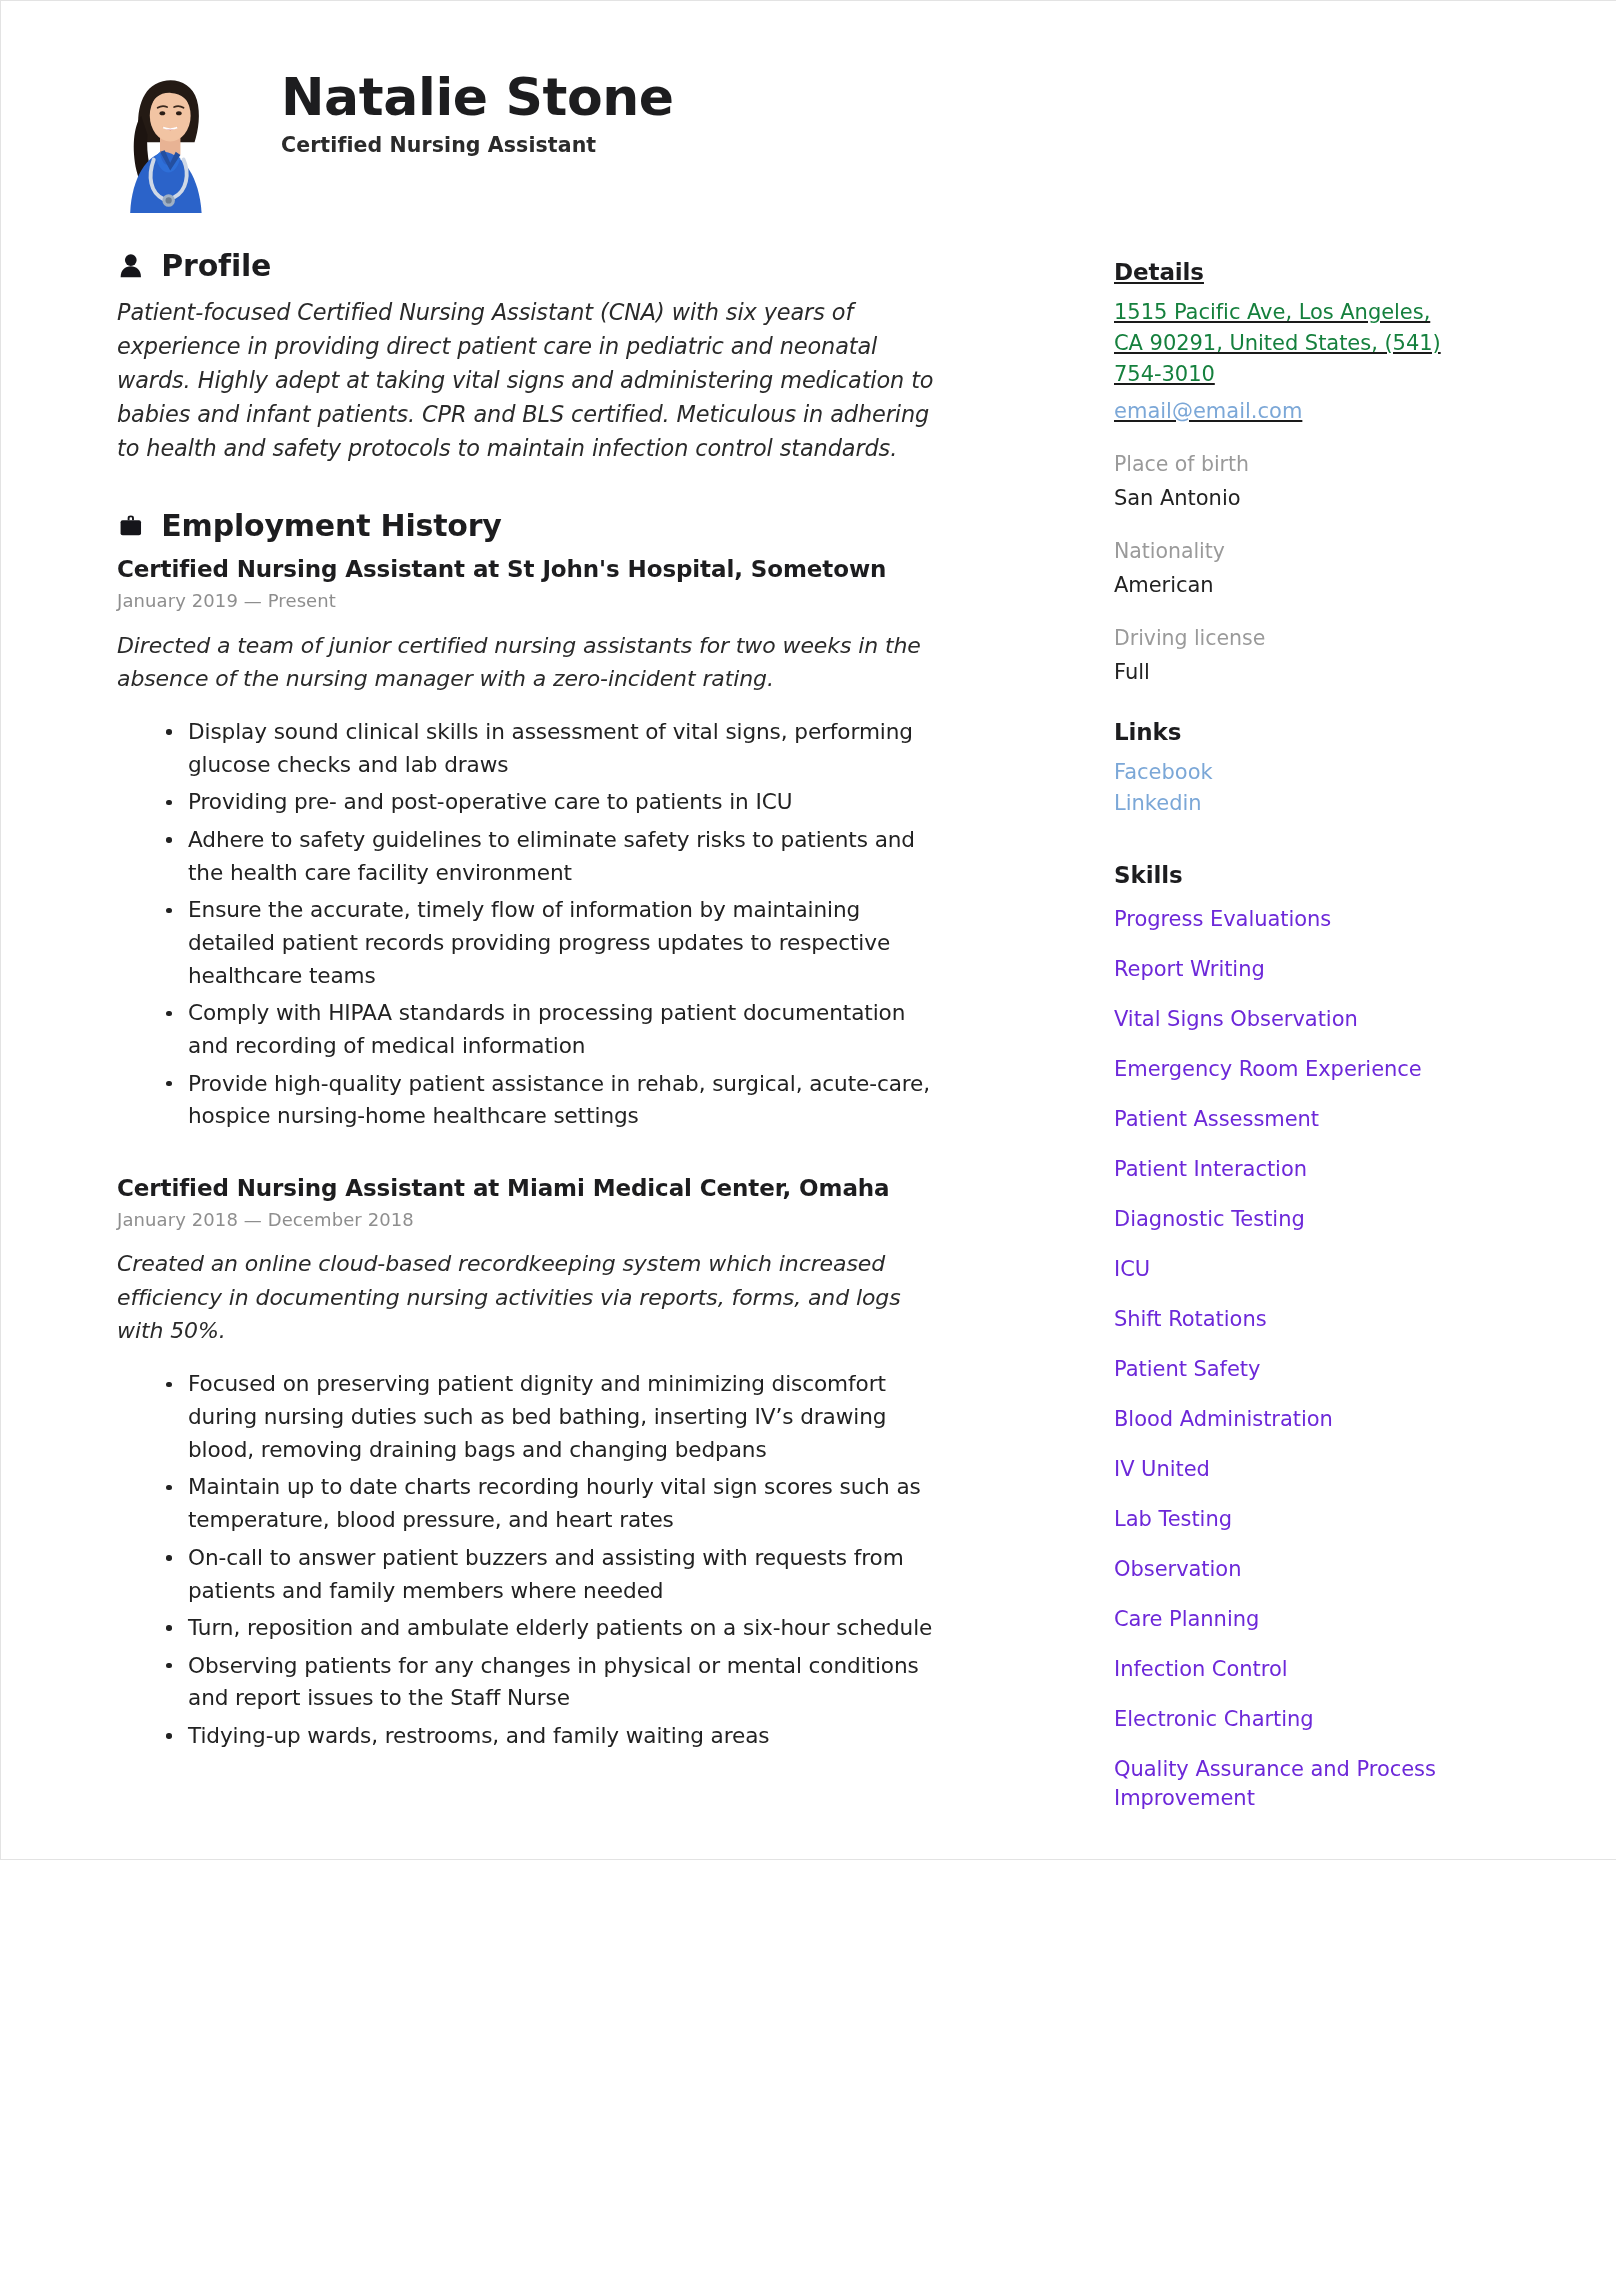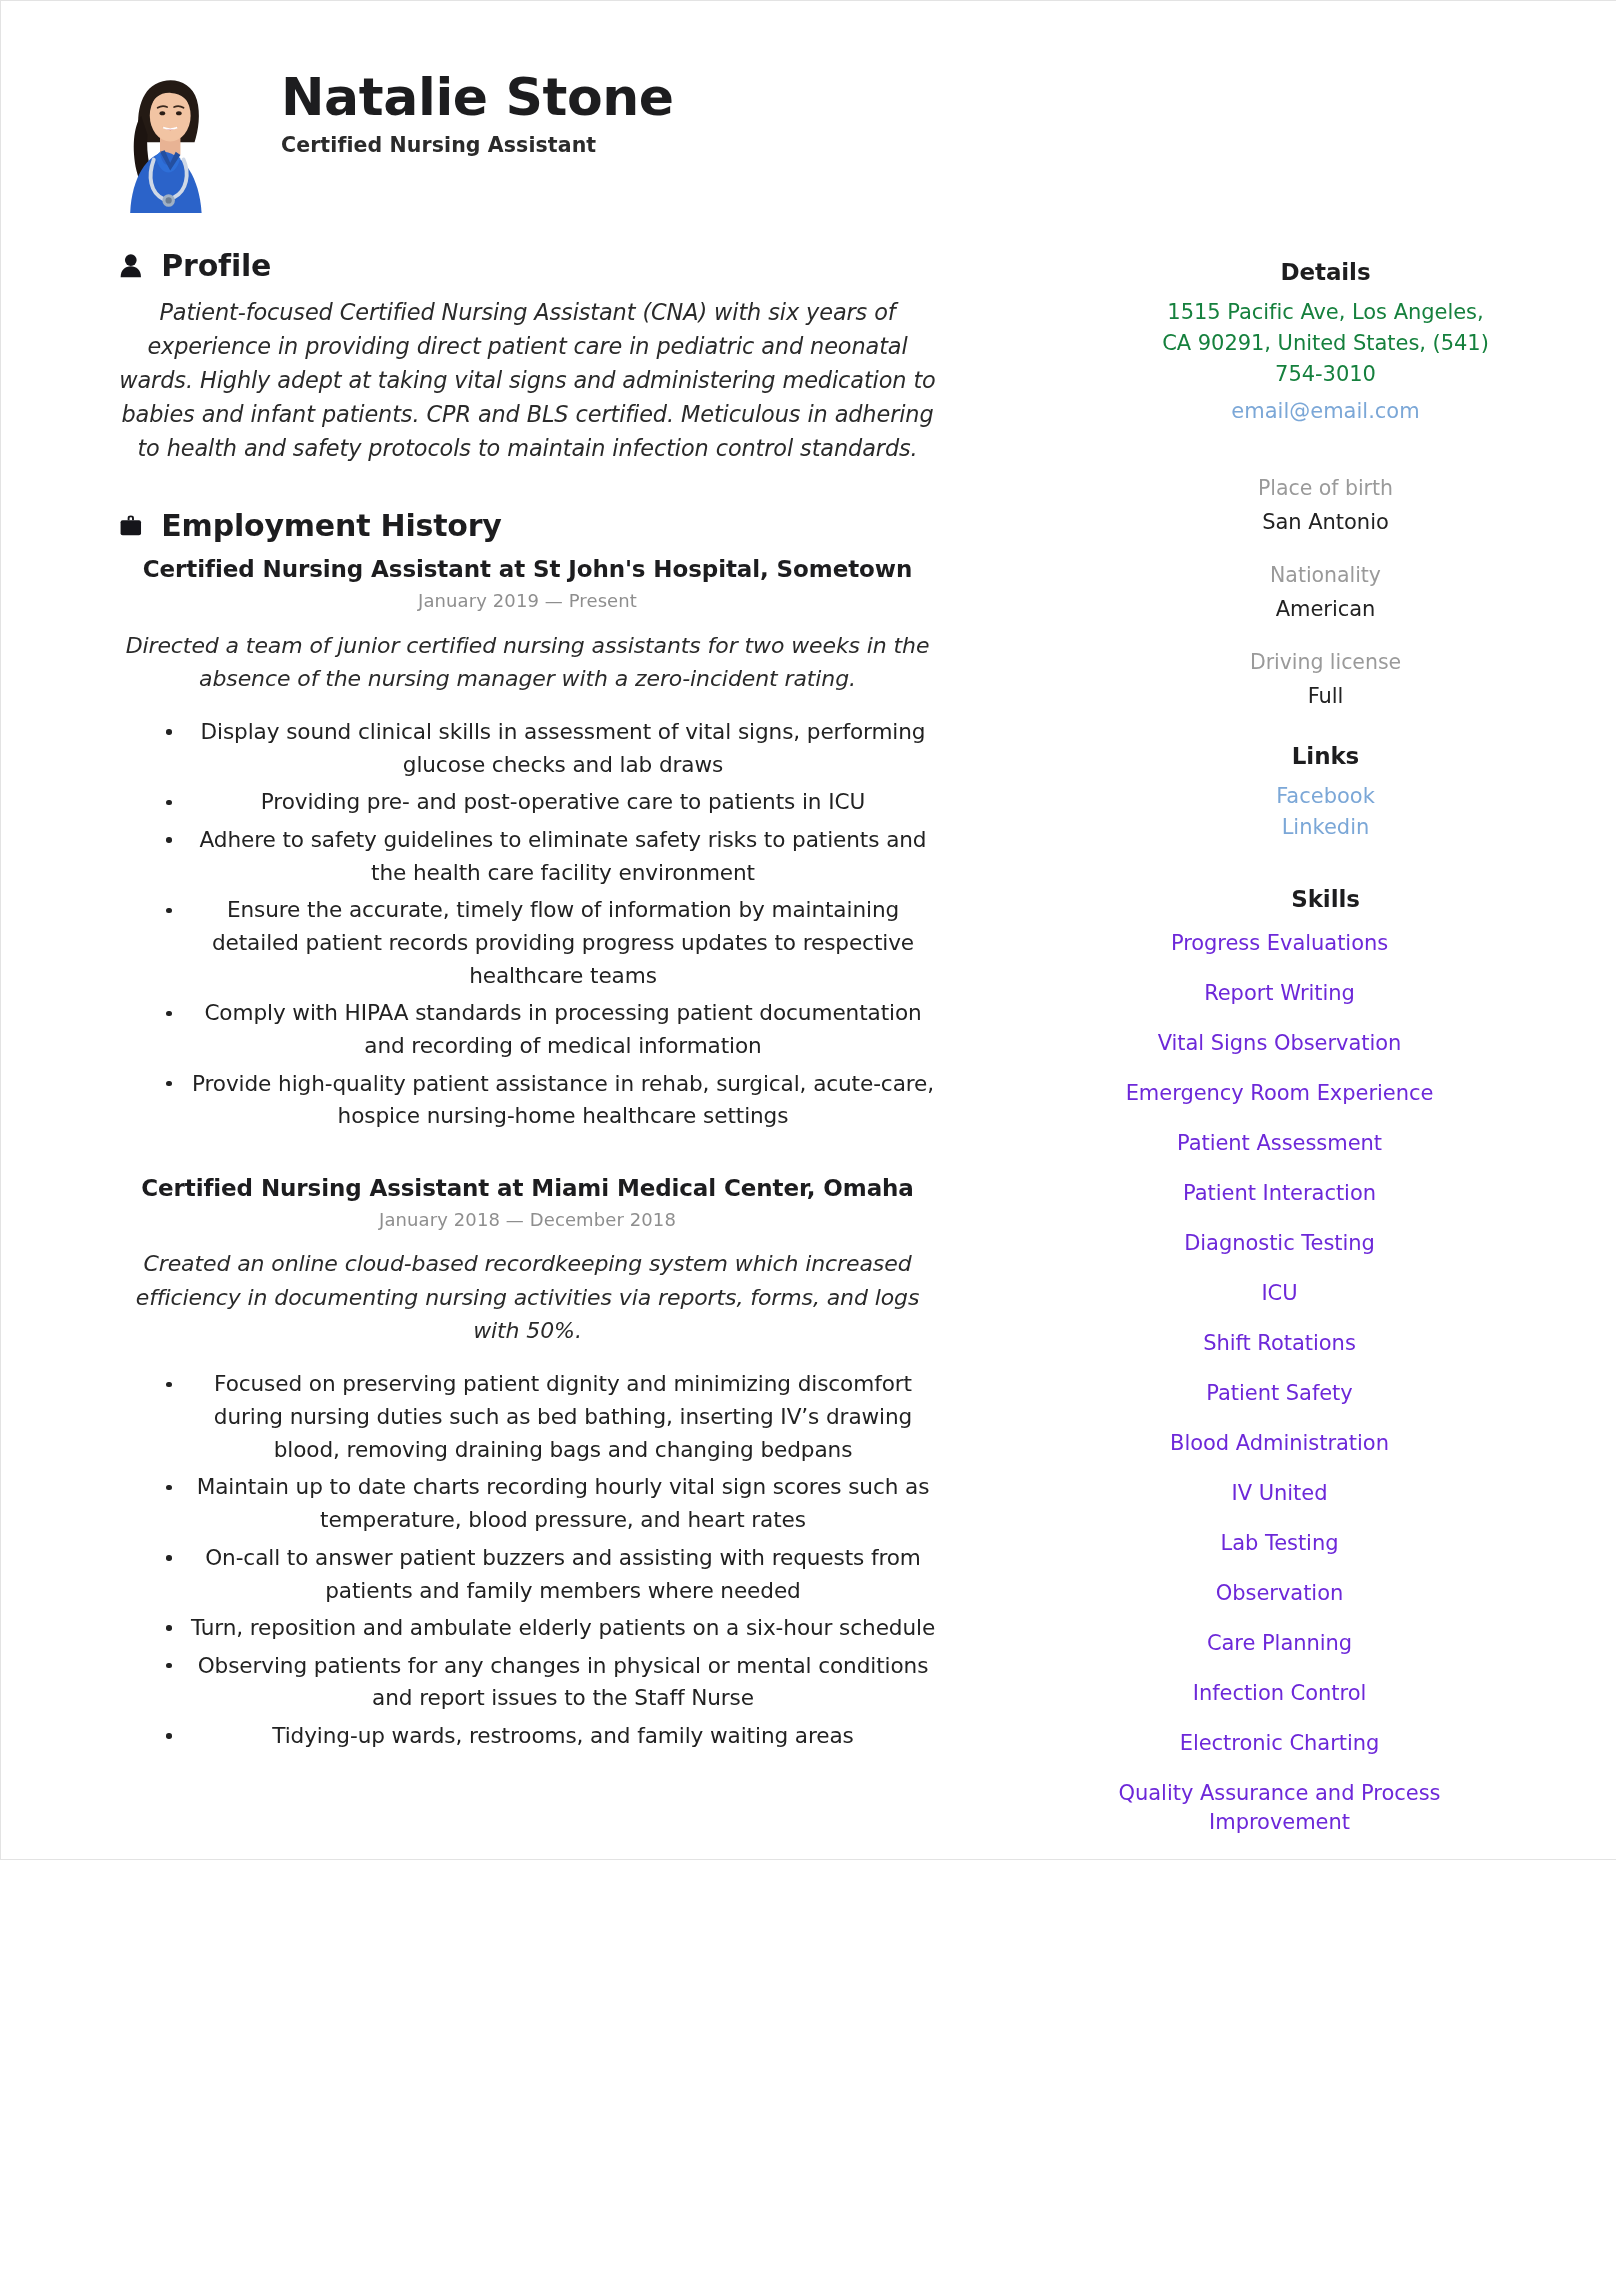--- a/index.html
+++ b/index.html
@@ -61,21 +61,20 @@
     color: #2b2b2b;
     margin-top: 9.4px;
     letter-spacing: 0.1px;
   }
 
   
   .columns {
     display: flex;
     padding: 0 0 0 0;
     margin-top: 38px;
-    text-align: center;
   }
 
   .col-main {
     width: 984px;
     flex: 0 0 984px;
     padding-left: 116px;
     padding-right: 47px;
   }
 
   .col-side {
@@ -213,21 +212,21 @@
   }
   .side-value {
     font-size: 21px;
     color: #222222;
     line-height: 1.45;
     margin-top: 3.1px;
     letter-spacing: -0.04px;
   }
 
   .links-block { margin-top: 31.5px; margin-bottom: 43px; }
-  .details-block { margin-bottom: 30px; }
+  .details-block { margin-bottom: 6px; text-decoration: underline; }
 
   .skills-list { margin-top: 1.6px; }
   .skill-item {
     font-size: 21px;
     color: #6d28d9;
     line-height: 1.38;
     margin-bottom: 21px;
     letter-spacing: -0.04px;
     max-width: 331px;
   }

